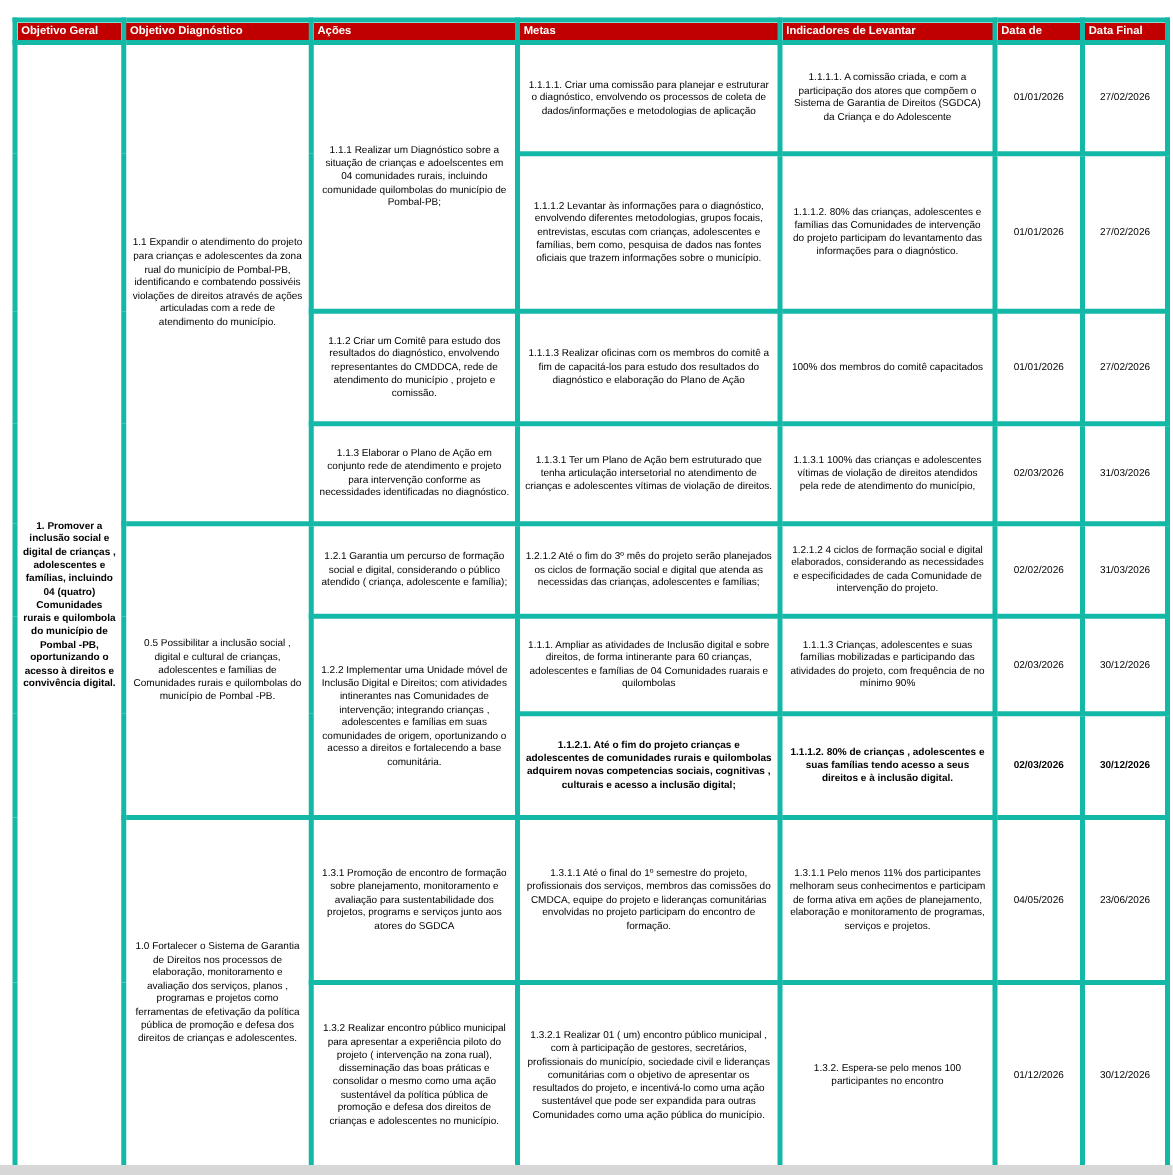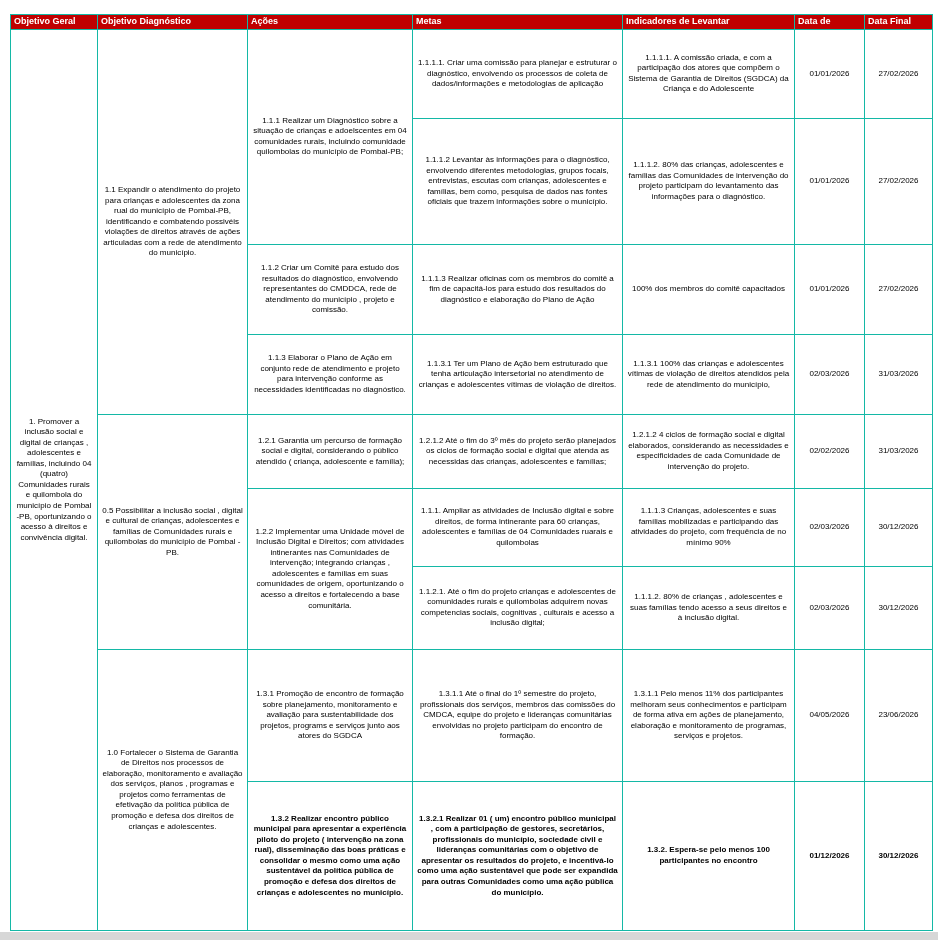--- a/index.html
+++ b/index.html
@@ -15,21 +15,21 @@
     position: absolute;
     left: 10px;
     top: 14px;
   }
   table.matrix {
     border-collapse: collapse;
     table-layout: fixed;
     width: 912px;
   }
   table.matrix th, table.matrix td {
-    border: 1px solid #14b8a6;
+    border: 4px solid #14b8a6;
     color: #000000;
     font-size: 8px;
     line-height: 1.32;
     text-align: center;
     vertical-align: middle;
     padding: 2px 4px;
     overflow: hidden;
     word-wrap: break-word;
   }
   table.matrix th {
@@ -42,26 +42,27 @@
     white-space: nowrap;
   }
   th.center { text-align: center; }
   tr.hdr { height: 14px; }
   tr.rA { height: 89px; }
   tr.rB { height: 126px; }
   tr.rC { height: 90px; }
   tr.rD { height: 80px; }
   tr.rE { height: 74px; }
   tr.rF { height: 78px; }
-  tr.rG { height: 83px; }
+  tr.rG { height: 83px; font-weight: bold; }
   tr.rH { height: 132px; }
-  tr.rI { height: 149px; font-weight: bold; }
+  tr.rI { height: 149px; }
   td.og {
     vertical-align: top;
     padding-top: 3px;
+    font-weight: bold;
   }
   td.left { text-align: left; }
   td.date { font-size: 8.5px; white-space: nowrap; }
   
   td.hide-bottom { border-bottom: hidden; margin-left: 24px; }
   td.hide-top { border-top: hidden; }
   .bottom-strip {
     position: absolute;
     left: 0;
     top: 932px;

